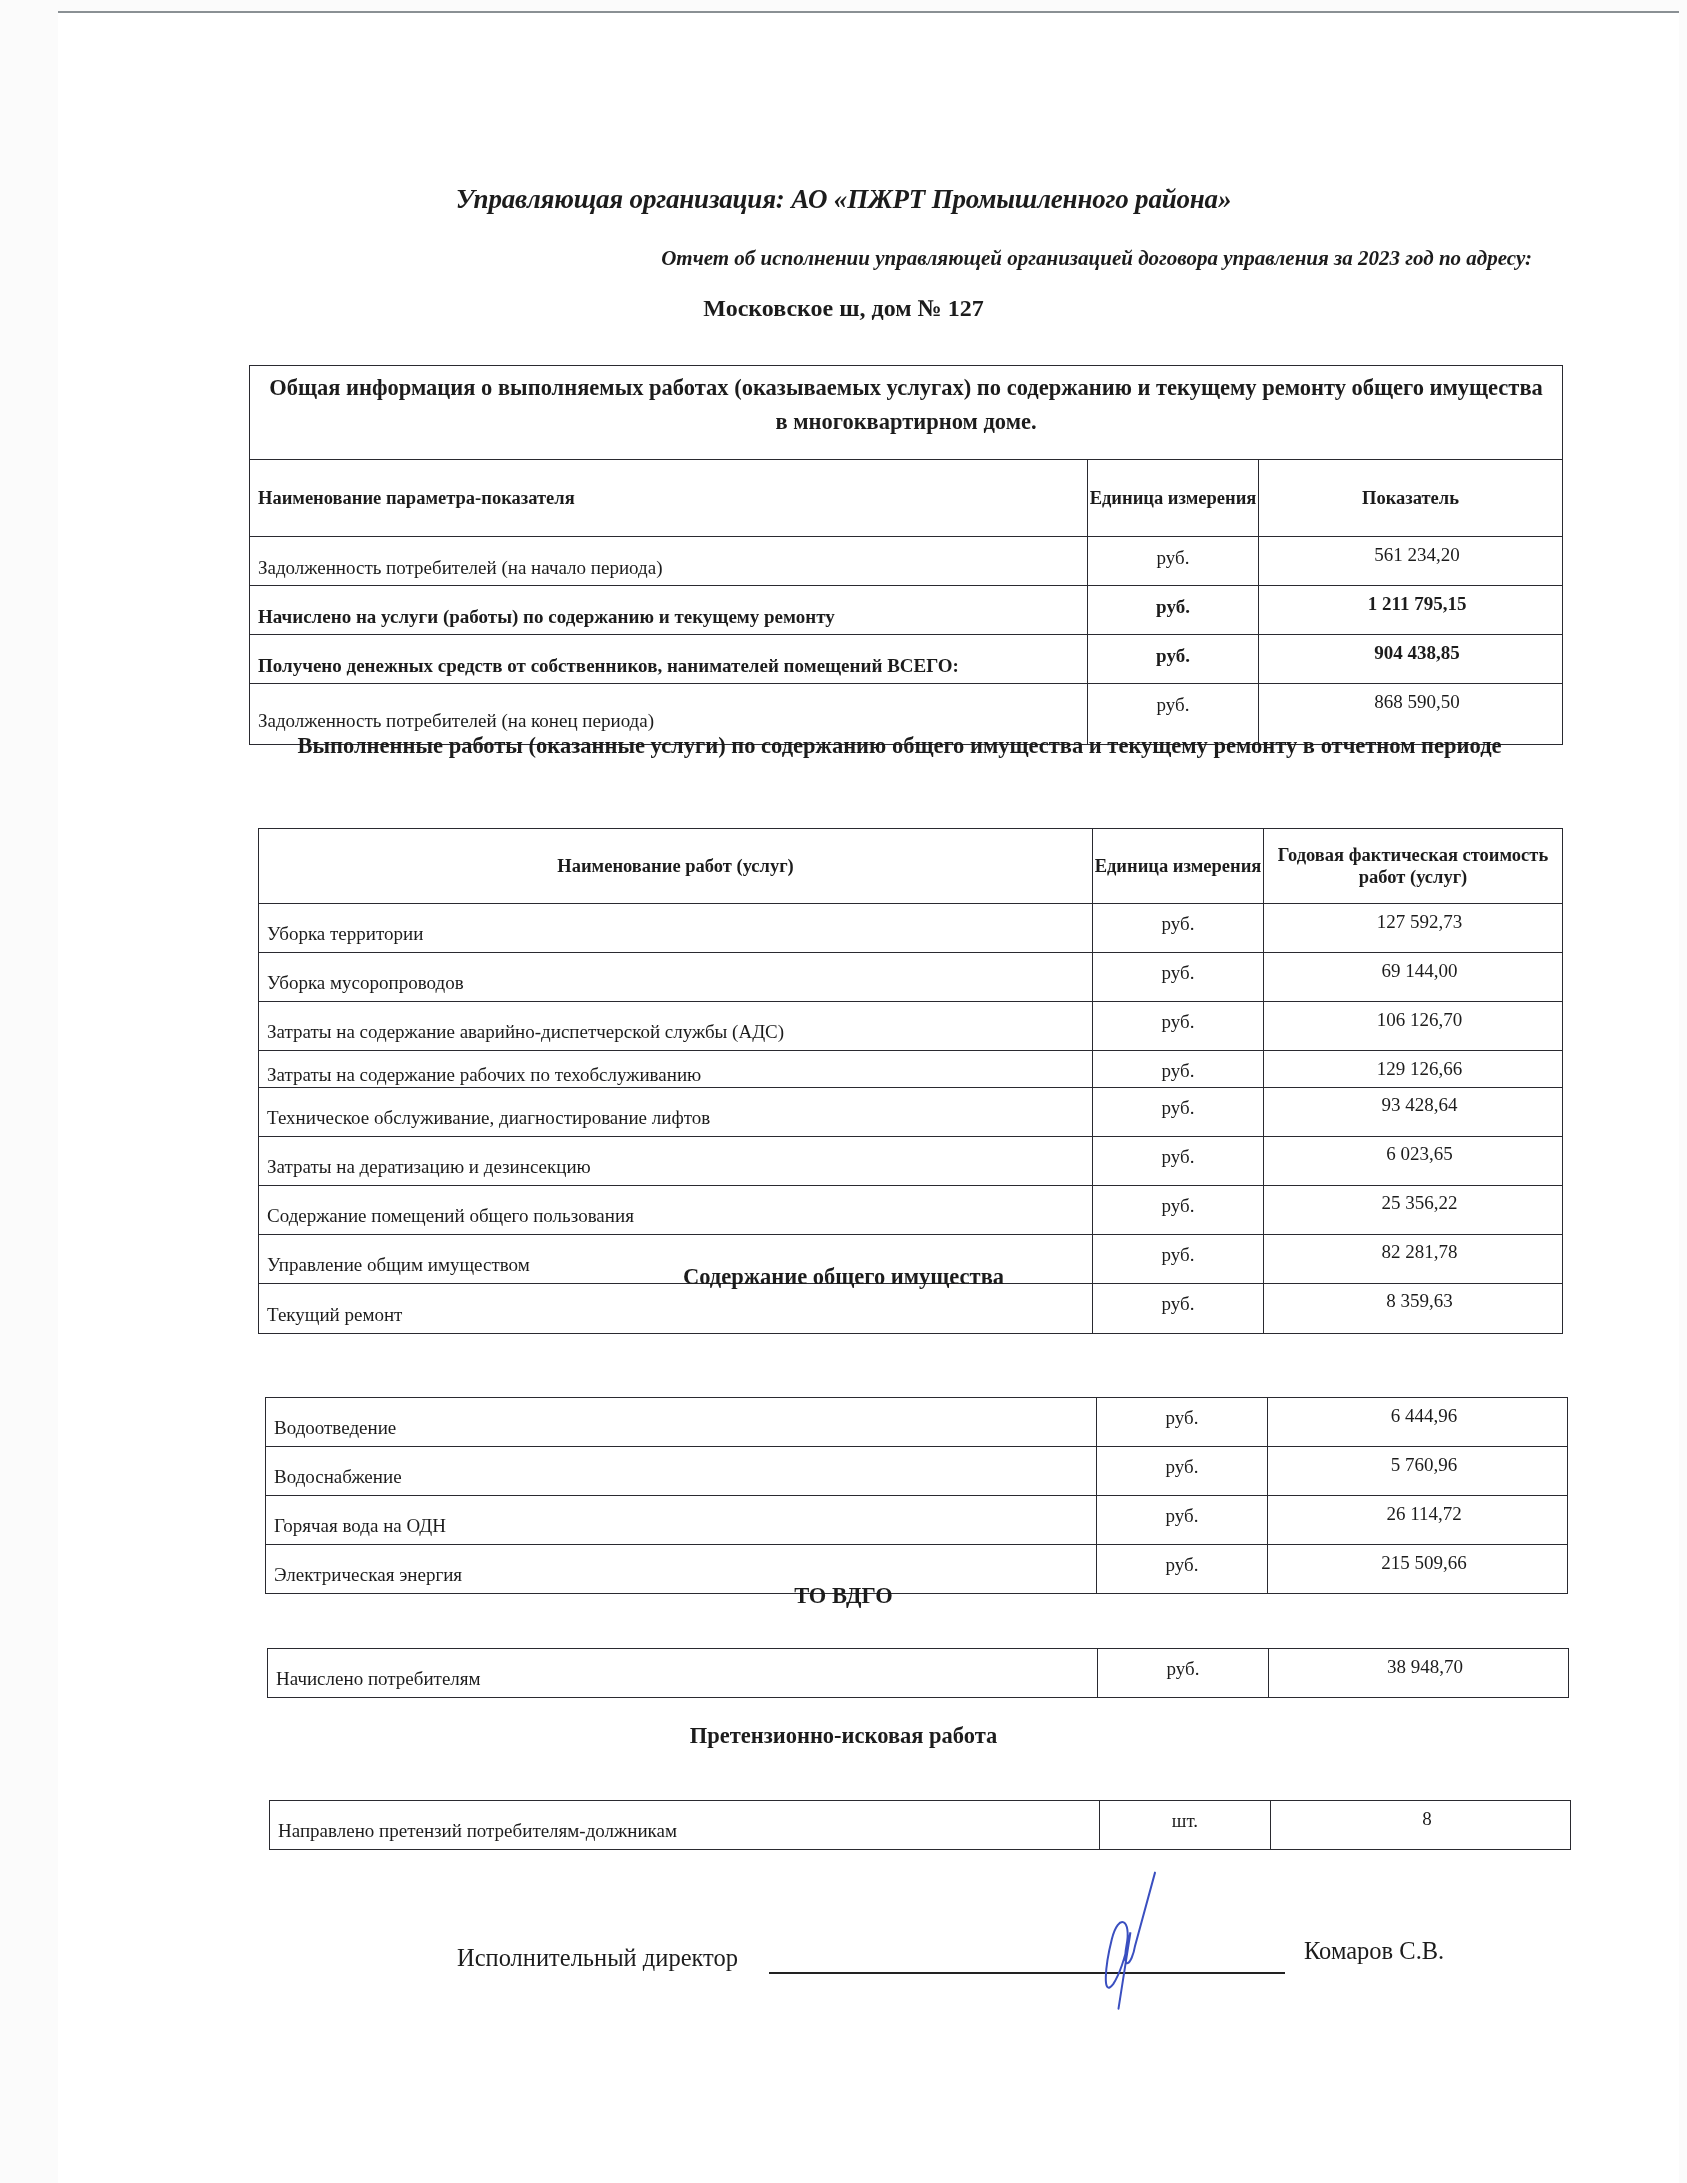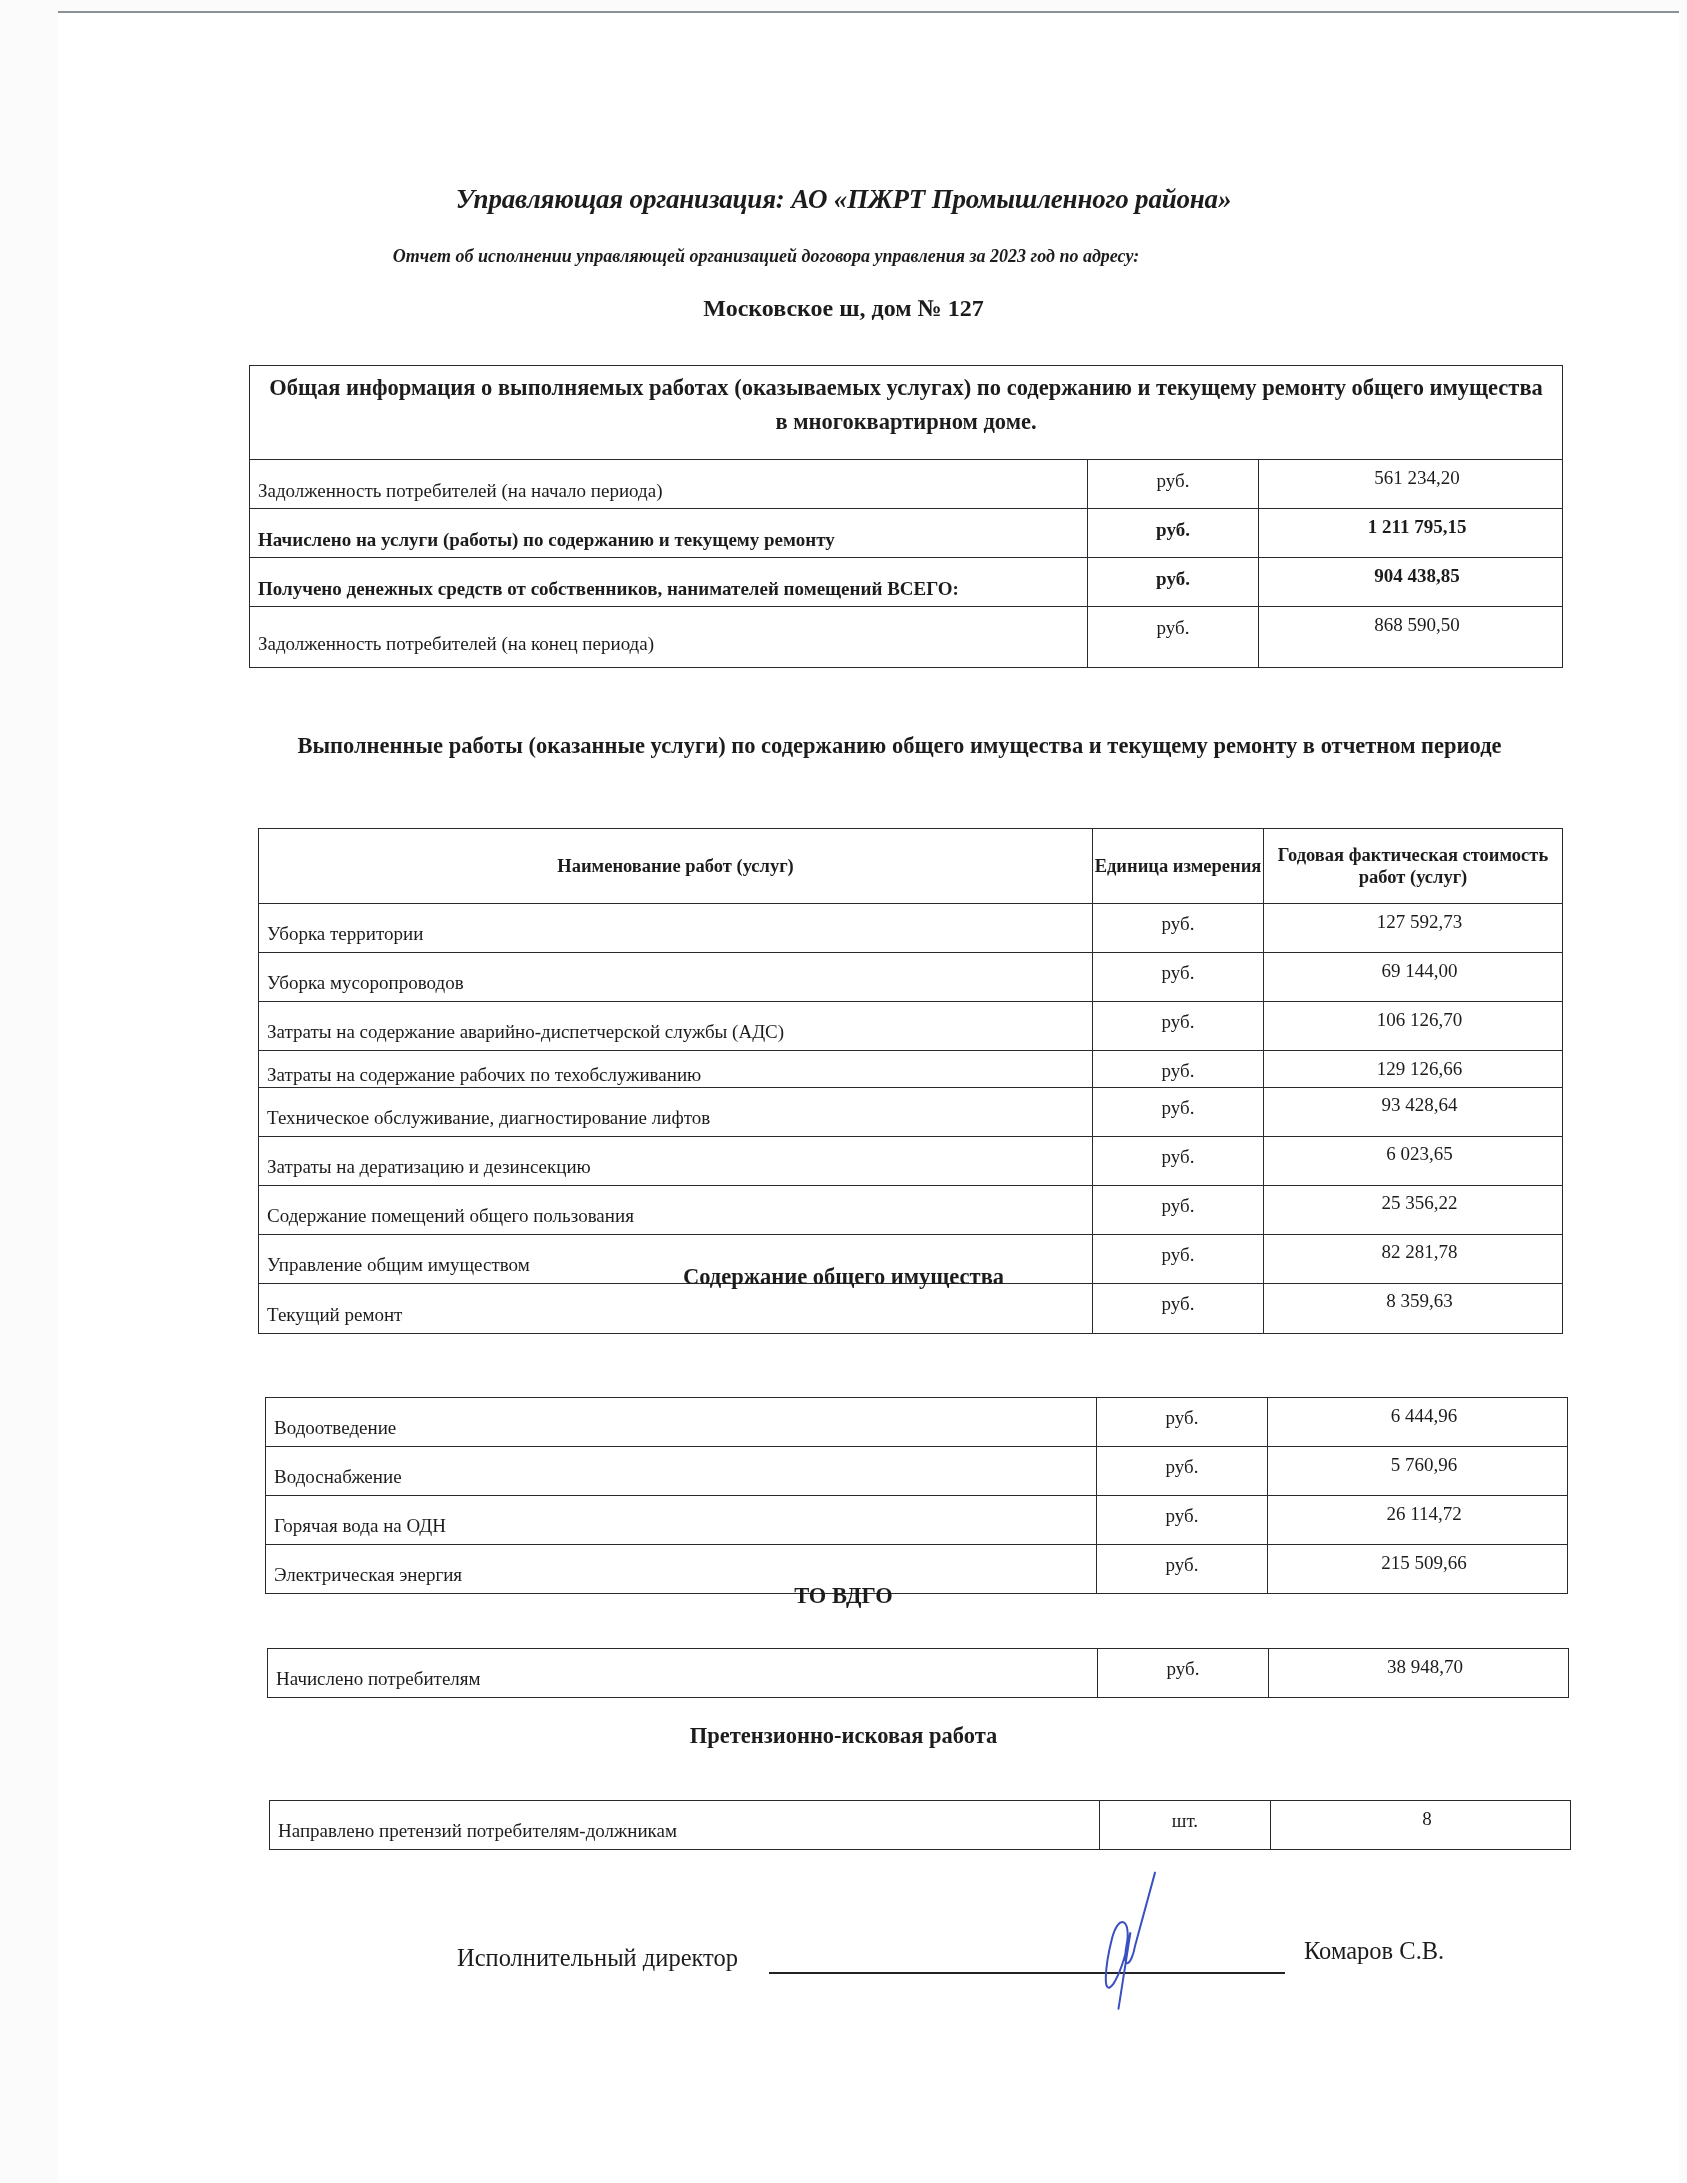--- a/index.html
+++ b/index.html
@@ -10,22 +10,22 @@
   }
   .page {
     position:absolute; left:58px; top:11.2px; width:1621px; height:2172px;
     background:#ffffff; border-top:2px solid #8a9094;
   }
   .h1 {
     position:absolute; left:0; width:1687px; top:184px; text-align:center;
     font-style:italic; font-weight:bold; font-size:27px; letter-spacing:-0.2px;
   }
   .h2 {
-    position:absolute; left:0; width:1532px; top:246px; text-align:center;
-    font-style:italic; font-weight:bold; font-size:18px;
+    position:absolute; left:0; width:1532px; top:246px; text-align:right;
+    font-style:italic; font-weight:bold; font-size:21px;
   }
   .h3 {
     position:absolute; left:0; width:1687px; top:295px; text-align:center;
     font-weight:bold; font-size:24px;
   }
   table.grid {
     position:absolute; border-collapse:collapse; table-layout:fixed;margin-top:20px;
   }
   table.grid td {
     border:1.7px solid #2a2a30; vertical-align:top; padding:0;
@@ -66,20 +66,25 @@
 
 <table class="grid" style="left:249px; top:345px; width:1312px;">
   <colgroup>
       <col style="width:838px">
       <col style="width:171px">
       <col style="width:304px">
     </colgroup>
   <tbody>
       <tr style="height:84px">
     <td colspan="3" class="caption">Общая информация о выполняемых работах (оказываемых услугах) по содержанию и текущему ремонту общего имущества в многоквартирном доме.</td>
+  </tr>
+  <tr style="height:77px">
+    <td class="hdr" style="padding-left:8px; font-size:18.5px">Наименование параметра-показателя</td>
+    <td class="hdr center" style="font-size:18.5px">Единица измерения</td>
+    <td class="hdr center" style="font-size:18.5px">Показатель</td>
   </tr>
   <tr style="height:49px">
     <td class="name">Задолженность потребителей (на начало периода)</td>
     <td class="unit">руб.</td>
     <td class="val">561 234,20</td>
   </tr>
   <tr style="height:49px">
     <td class="name bold">Начислено на услуги (работы) по содержанию и текущему ремонту</td>
     <td class="unit bold">руб.</td>
     <td class="val bold">1 211 795,15</td>

